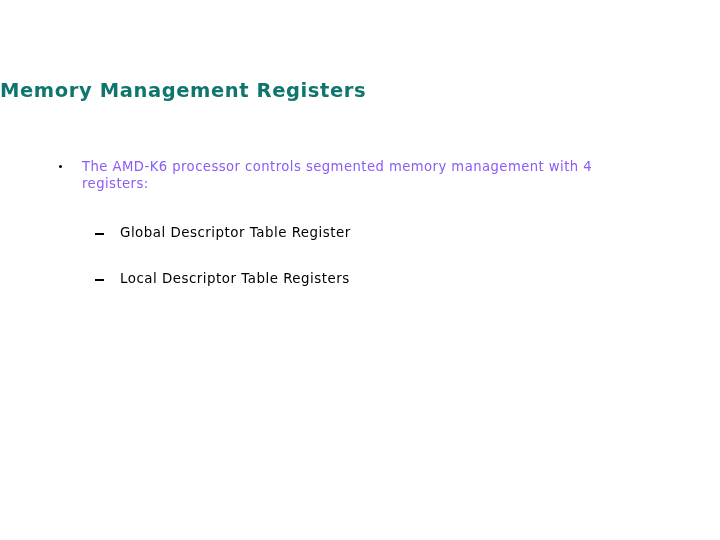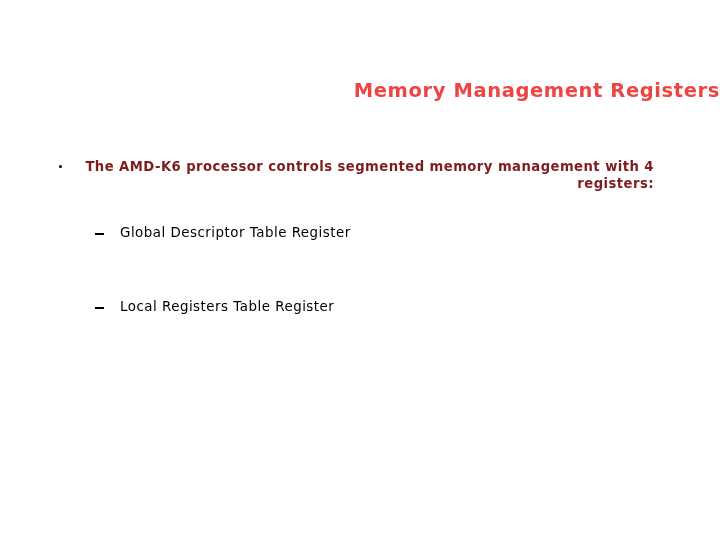--- a/index.html
+++ b/index.html
@@ -23,25 +23,25 @@
     background: #ffffff;
     box-sizing: border-box;
   }
 
   
   .slide-title {
     position: absolute;
     left: 0;
     top: 80px;
     width: 720px;
-    text-align: right;
+    text-align: left;
     font-size: 19.5px;
     font-weight: 700;
     letter-spacing: 0.6px;
-    color: #ef4444;
+    color: #0f766e;
     line-height: 1.15;
     white-space: nowrap;
   }
 
   
   .body-list {
     position: absolute;
     left: 0;
     top: 158px;
     width: 720px;
@@ -59,26 +59,25 @@
     left: 59px;
     top: 7px;
     width: 3px;
     height: 3px;
     background: #000000;
     border-radius: 50%;
   }
   .bullet-l1 .l1-text {
     display: block;
     font-size: 13.2px;
-    font-weight: 700;
+    font-weight: 400;
     letter-spacing: 0.45px;
     line-height: 1.32;
-    color: #7f1d1d;
+    color: #8b5cf6;
     max-width: 572px;
-    text-align: right;
   }
 
   
   .sub-list {
     margin-top: 32px;
   }
   .bullet-l2 {
     position: relative;
     padding-left: 120px;
     height: 46px;
@@ -92,21 +91,20 @@
     background: #000000;
   }
   .bullet-l2 .l2-text {
     display: block;
     font-size: 13.4px;
     font-weight: 400;
     letter-spacing: 0.5px;
     line-height: 1.25;
     color: #000000;
     white-space: nowrap;
-    margin-top: 28px;
   }
 </style>
 </head>
 <body>
 
 <div class="slide">
 
   <div class="slide-title">Memory Management Registers</div>
 
   <div class="body-list">
@@ -119,19 +117,19 @@
     <div class="sub-list">
 
       <div class="bullet-l2">
         <span class="marker-dash"></span>
         <span class="l2-text">Global Descriptor Table Register</span>
       </div>
 
 
       <div class="bullet-l2">
         <span class="marker-dash"></span>
-        <span class="l2-text">Local Registers Table Register</span>
+        <span class="l2-text">Local Descriptor Table Registers</span>
       </div>
 
 
     </div>
   </div>
 </div>
 
 </body></html>

